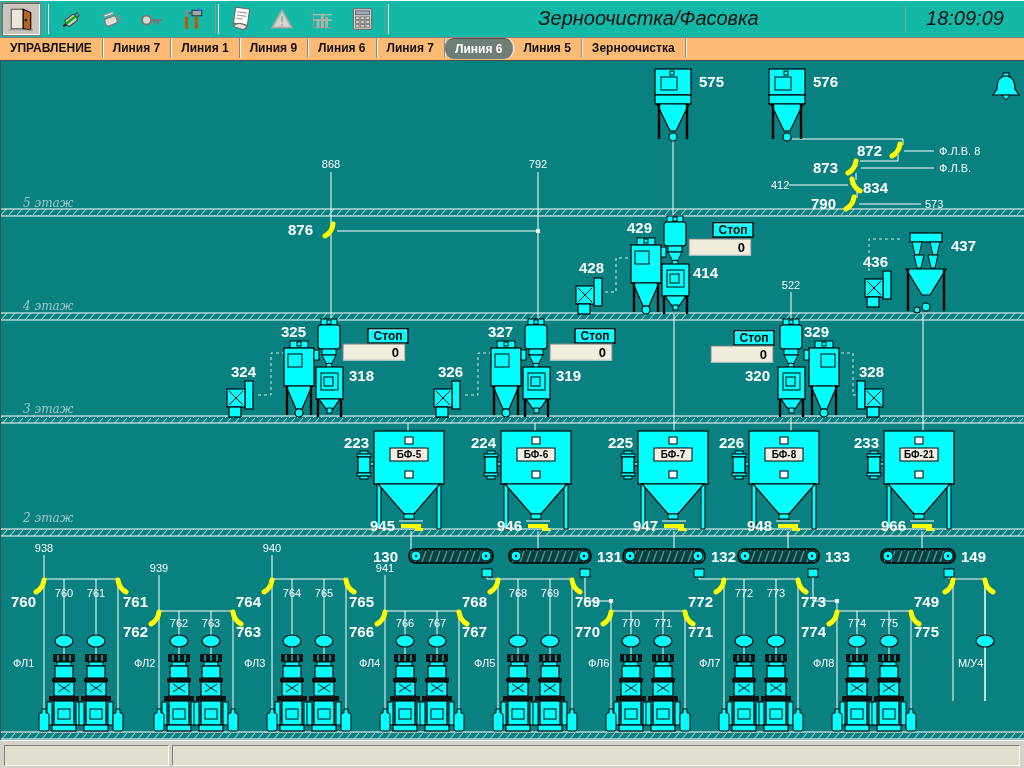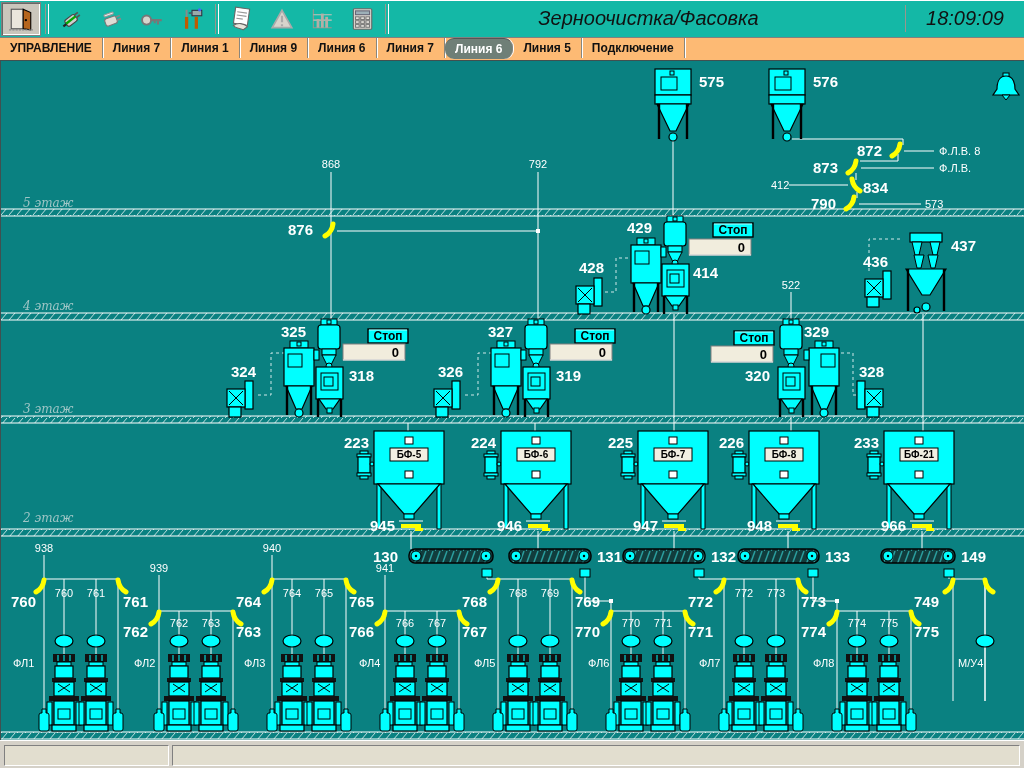--- a/index.html
+++ b/index.html
@@ -143,21 +143,21 @@
 
 <div id="tabbar">
     <div class="tab">УПРАВЛЕНИЕ</div>
     <div class="tab">Линия 7</div>
     <div class="tab">Линия 1</div>
     <div class="tab">Линия 9</div>
     <div class="tab">Линия 6</div>
     <div class="tab">Линия 7</div>
     <div class="tab active">Линия 6</div>
     <div class="tab">Линия 5</div>
-    <div class="tab">Подключение</div>
+    <div class="tab">Зерноочистка</div>
   </div>
 
 <div id="diagram">
   <svg id="svg" width="1024" height="680" viewBox="0 0 1024 680">
     <defs>
       <pattern id="fh" width="8" height="7" patternUnits="userSpaceOnUse">
         <path d="M0,7 L6,0" stroke="#bfe0e0" stroke-width="1" fill="none"></path>
       </pattern>
       <pattern id="beltp" width="7" height="14" patternUnits="userSpaceOnUse">
         <rect width="7" height="14" fill="#113d3d"></rect>

